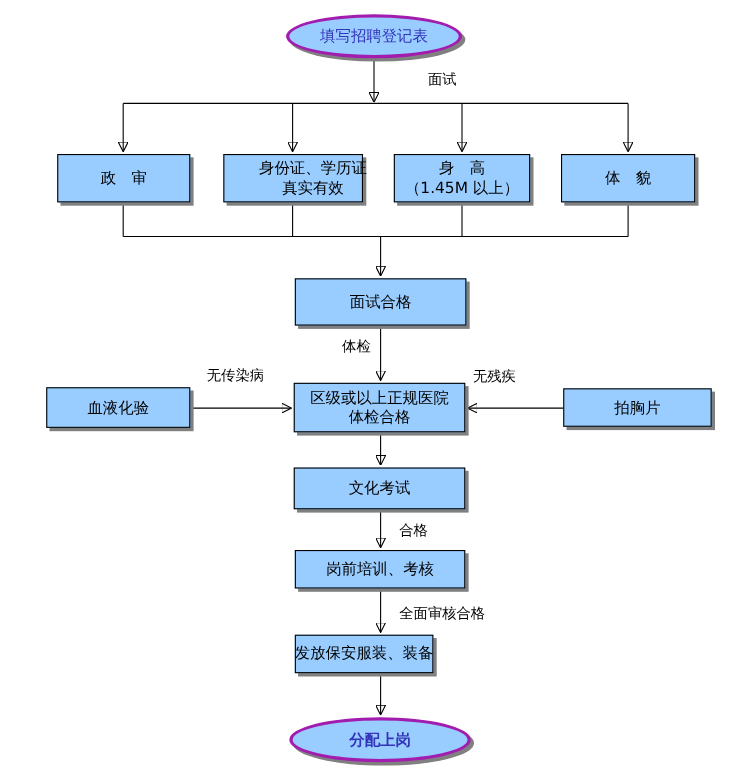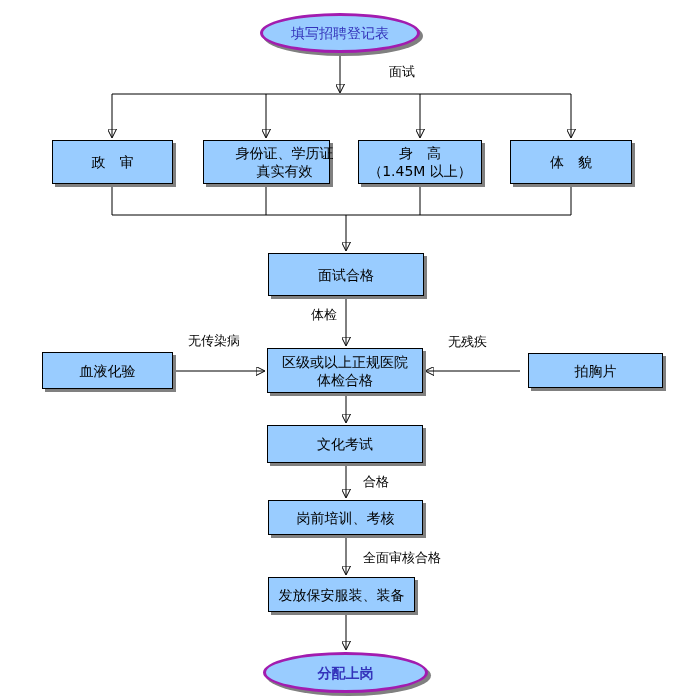--- a/index.html
+++ b/index.html
@@ -131,40 +131,40 @@
 
   <div class="node box" style="left:42px; top:352px; width:131px; height:37px;">
     <span>血液化验</span>
   </div>
 
   <div class="node box" style="left:267px; top:348px; width:156px; height:45px;">
     <span>区级或以上正规医院</span>
     <span>体检合格</span>
   </div>
 
-  <div class="node box" style="left:528px; top:353px; width:135px; height:35px;">
+  <div class="node box" style="left:512px; top:353px; width:135px; height:35px;">
     <span>拍胸片</span>
   </div>
 
   <div class="node box" style="left:267px; top:425px; width:156px; height:38px;">
     <span>文化考试</span>
   </div>
 
   <div class="node box" style="left:268px; top:500px; width:155px; height:35px;">
     <span>岗前培训、考核</span>
   </div>
 
-  <div class="node box" style="left:268px; top:577px; width:147px; height:35px;">
+  <div class="node box" style="left:268px; top:577px; width:126px; height:35px;font-family:Liberation Serif, serif;">
     <span>发放保安服装、装备</span>
   </div>
 
   <div class="node ellipse" style="left:263px; top:652px; width:165px; height:41px;font-weight:bold;">
     <span>分配上岗</span>
   </div>
 
   <div class="edge-label" style="left:358px; top:63px;margin-left:31px;">面试</div>
   <div class="edge-label" style="left:297px; top:306px; width:40px; text-align:right;">体检</div>
   <div class="edge-label" style="left:188px; top:332px;">无传染病</div>
-  <div class="edge-label" style="left:448px; top:333px;">无残疾</div>
+  <div class="edge-label" style="left:430px; top:333px;">无残疾</div>
   <div class="edge-label" style="left:363px; top:473px;">合格</div>
   <div class="edge-label" style="left:363px; top:549px;">全面审核合格</div>
 
 </div>
 
 </body></html>

